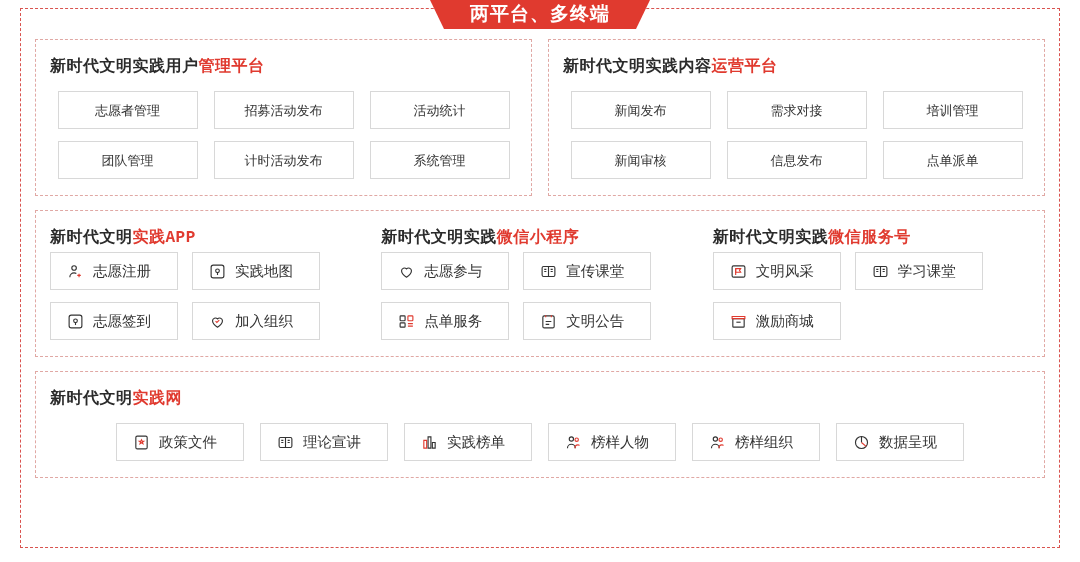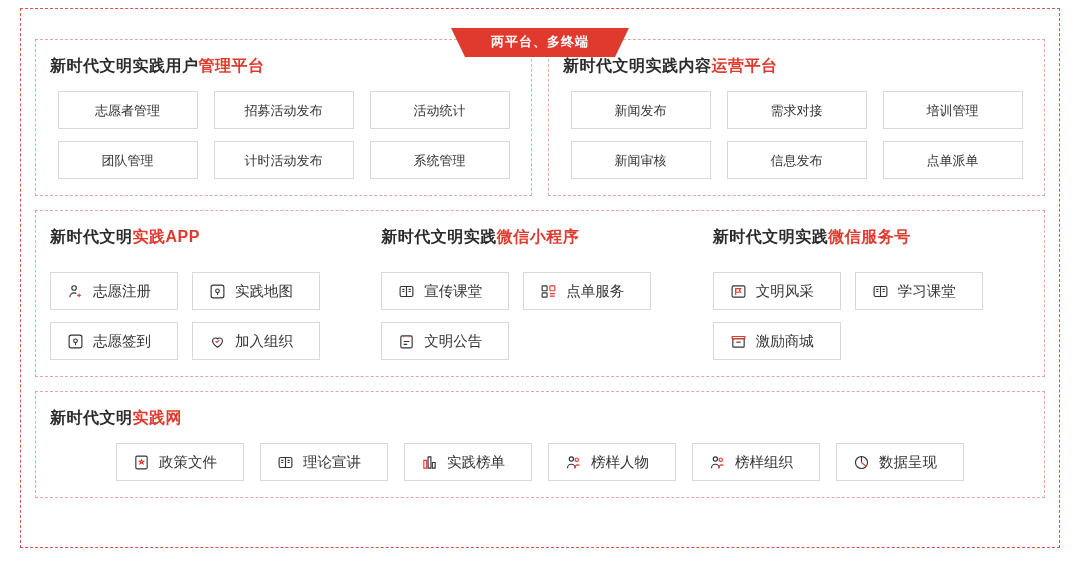--- a/index.html
+++ b/index.html
@@ -33,29 +33,28 @@
     left: 0;
     right: 0;
     display: flex;
     justify-content: center;
     pointer-events: none;
   }
   .banner {
     position: relative;
     background: #e03a2f;
     color: #ffffff;
-    font-size: 13px;
+    font-size: 19px;
     font-weight: bold;
     letter-spacing: 1px;
     padding: 4px 26px 5px 26px;
     height: 20px;
     line-height: 20px;
     box-sizing: content-box;
     pointer-events: auto;
-    margin-top: 28px;
   }
   .banner::before,
   .banner::after {
     content: "";
     position: absolute;
     top: 0;
     width: 0;
     height: 0;
     border-style: solid;
   }
@@ -143,21 +142,21 @@
     display: block;
   }
   .ico svg { display: block; }
 
   
   .subcols {
     display: flex;
     gap: 14px;
   }
   .subcol { flex: 1 1 0; }
-  .subcol .panel-title { margin-bottom: 24px; }
+  .subcol .panel-title { margin-bottom: 4px; font-family: Liberation Mono, monospace; }
   .subcol .grid {
     gap: 12px 14px;
     justify-content: flex-start;
   }
 
   .spacer-cell {
     width: 148px;
     height: 38px;
   }
 </style>
@@ -256,20 +255,28 @@
           </div>
 
           <div class="subcol">
             <div class="panel-title">
               <span>新时代文明实践</span><span class="hl">微信小程序</span>
             </div>
             <div class="grid">
               <div class="icell">
                 <span class="ico">
                   <svg width="17" height="17" viewBox="0 0 24 24" fill="none" stroke="#333" stroke-width="1.6">
+                      <path d="M12 20s-7-4.5-7-9a4 4 0 0 1 7-2.6A4 4 0 0 1 19 11c0 4.5-7 9-7 9z"></path>
+                    </svg>
+                </span>
+                <span class="label">志愿参与</span>
+              </div>
+              <div class="icell">
+                <span class="ico">
+                  <svg width="17" height="17" viewBox="0 0 24 24" fill="none" stroke="#333" stroke-width="1.6">
                       <rect x="3" y="5" width="18" height="14" rx="2"></rect>
                       <path d="M12 5v14"></path>
                       <path d="M6 9h3M6 12h3M15 9h3M15 12h3"></path>
                     </svg>
                 </span>
                 <span class="label">宣传课堂</span>
               </div>
               <div class="icell">
                 <span class="ico">
                   <svg width="17" height="17" viewBox="0 0 24 24" fill="none" stroke="#333" stroke-width="1.6">

